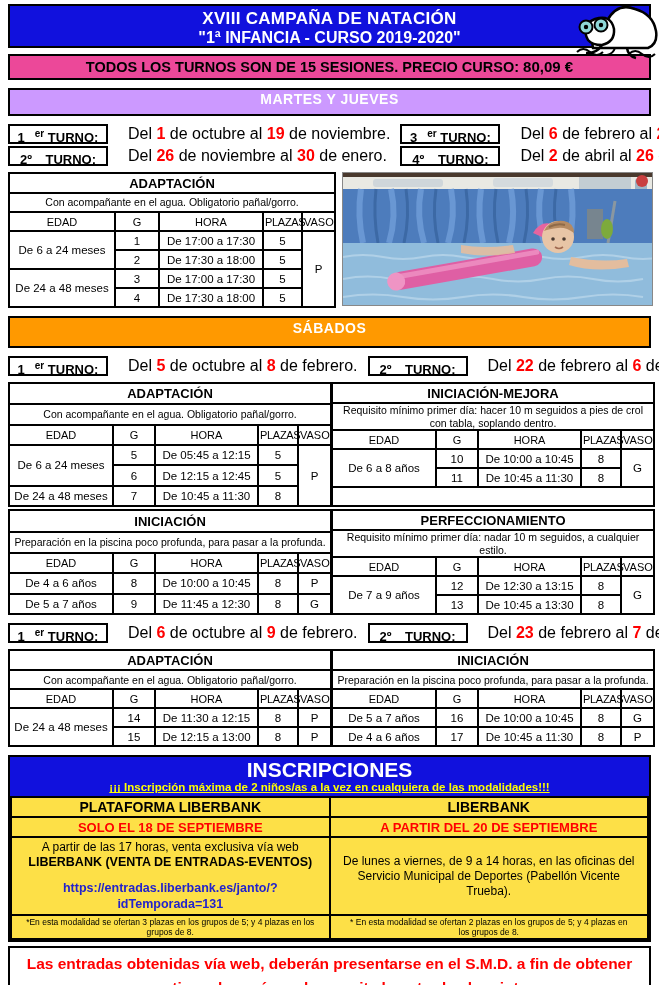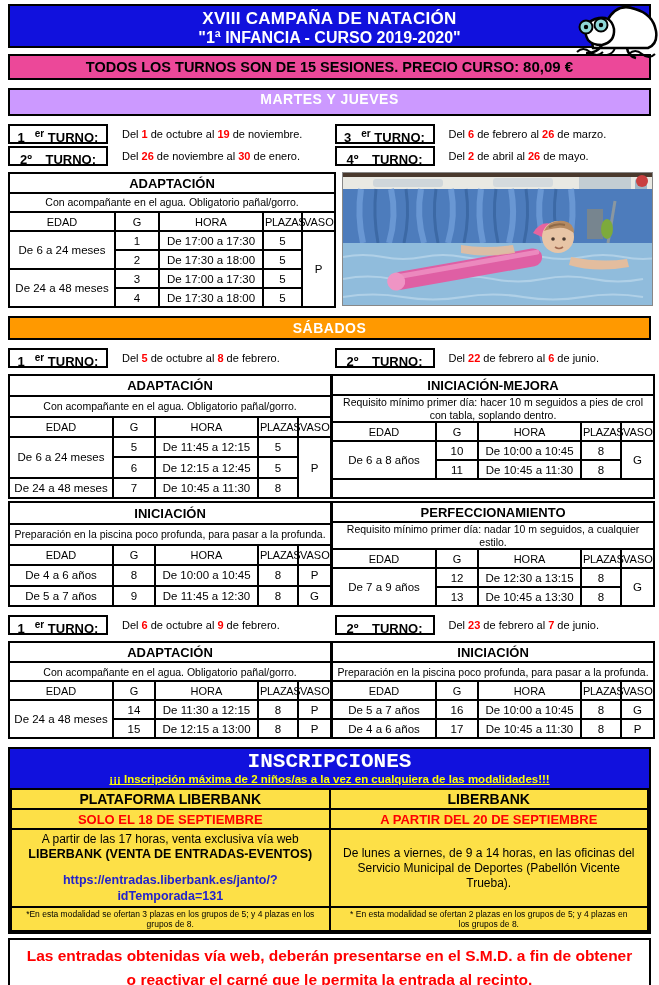--- a/index.html
+++ b/index.html
@@ -23,32 +23,32 @@
     margin-top:6px; height:26px; background:#ec4899; border:2px solid #000;
     text-align:center; font-weight:bold; font-size:14.5px; line-height:22px; color:#000;
   }
   .price-banner .price { font-size:15px; }
 
   .day-banner {
     height:28px; border:2px solid #000; color:#fff; text-align:center;
     font-weight:bold; font-size:14px; line-height:18px; letter-spacing:.5px;
   }
   .purple { background:#cc99ff; margin-top:8px; }
-  .orange { background:#ff9900; margin-top:8px; height:24px; line-height:20px; }
+  .orange { background:#ff9900; margin-top:8px; height:32px; line-height:20px; }
   .green  { background:#339966; margin-top:6px; height:24px; line-height:20px; }
 
   
   .turno-grid { display:grid; grid-template-columns:1fr 1fr; gap:2px 10px; margin-top:8px; }
   .turno-item { display:flex; align-items:center; height:20px; }
   .turno-label {
     border:2px solid #000; font-weight:bold; font-size:13px; width:100px;
     text-align:center; height:20px; line-height:16px; flex:0 0 auto; background:#fff;
   }
   .turno-label sup { font-size:10px;padding-left:10px; }
-  .turno-date { font-size:11px; margin-left:14px; white-space:nowrap; }
+  .turno-date { font-size:16px; margin-left:20px; white-space:nowrap; }
   .rednum { color:#ff0000; font-weight:bold; }
 
   
   table.sched { border-collapse:collapse; table-layout:fixed; }
   table.sched td {
     border:2px solid #000; text-align:center; vertical-align:middle;
     font-size:11.5px; padding:0 1px; height:19px; background:#fff;
   }
   table.sched td.t-title { font-weight:bold; font-size:13px; height:20px; }
   table.sched td.t-note  { font-size:10.5px; line-height:1.2; }
@@ -63,21 +63,21 @@
   .two-col .right-tbl { margin-left:-1px; }
   .row-main { display:flex; gap:6px; margin-top:6px; align-items:flex-start; }
 
   .photo { width:311px; height:134px; border:1px solid #888; overflow:hidden; flex:0 0 auto; }
 
   .lower-pair { margin-top:2px; }
 
   
   .insc { margin-top:8px; border:2px solid #000; }
   .insc-header { background:#1111dd; text-align:center; padding:1px 0 3px 0; }
-  .insc-title { color:#fff; font-weight:bold; font-size:21px; line-height:23px;font-family:Liberation Mono, monospace; }
+  .insc-title { color:#fff; font-weight:bold; font-size:21px; line-height:23px; }
   .insc-sub { color:#ffff00; font-weight:bold; font-size:11.5px; text-decoration:underline; }
   table.insc-tbl { border-collapse:collapse; width:100%; table-layout:fixed; }
   table.insc-tbl td { border:2px solid #000; text-align:center; vertical-align:middle; background:#fde047; }
   tr.insc-colhead td { font-weight:bold; font-size:14px; height:20px; }
   tr.insc-date td { font-weight:bold; font-size:13px; color:#ff0000; height:20px; }
   tr.insc-body td { font-size:12px; height:70px; padding:2px 6px; line-height:1.25; }
   tr.insc-body .bold-line { font-weight:bold; font-size:12.5px; }
   tr.insc-body .weblink { color:#2222cc; font-weight:bold; font-size:12.5px; margin-top:10px; display:block; text-decoration:none; }
   tr.insc-foot td { font-size:8.5px; height:24px; line-height:1.25; padding:0 14px; }
 
@@ -277,21 +277,21 @@
       <tr class="t-head">
         <td>EDAD</td>
         <td>G</td>
         <td>HORA</td>
         <td class="small">PLAZAS</td>
         <td>VASO</td>
       </tr>
       <tr>
         <td rowspan="2">De 6 a 24 meses</td>
         <td>5</td>
-        <td>De 11:45 a 12:15</td>
+        <td>De 05:45 a 12:15</td>
         <td>5</td>
         <td rowspan="3">P</td>
       </tr>
       <tr>
         <td>6</td>
         <td>De 12:15 a 12:45</td>
         <td>5</td>
       </tr>
       <tr>
         <td>De 24 a 48 meses</td>

